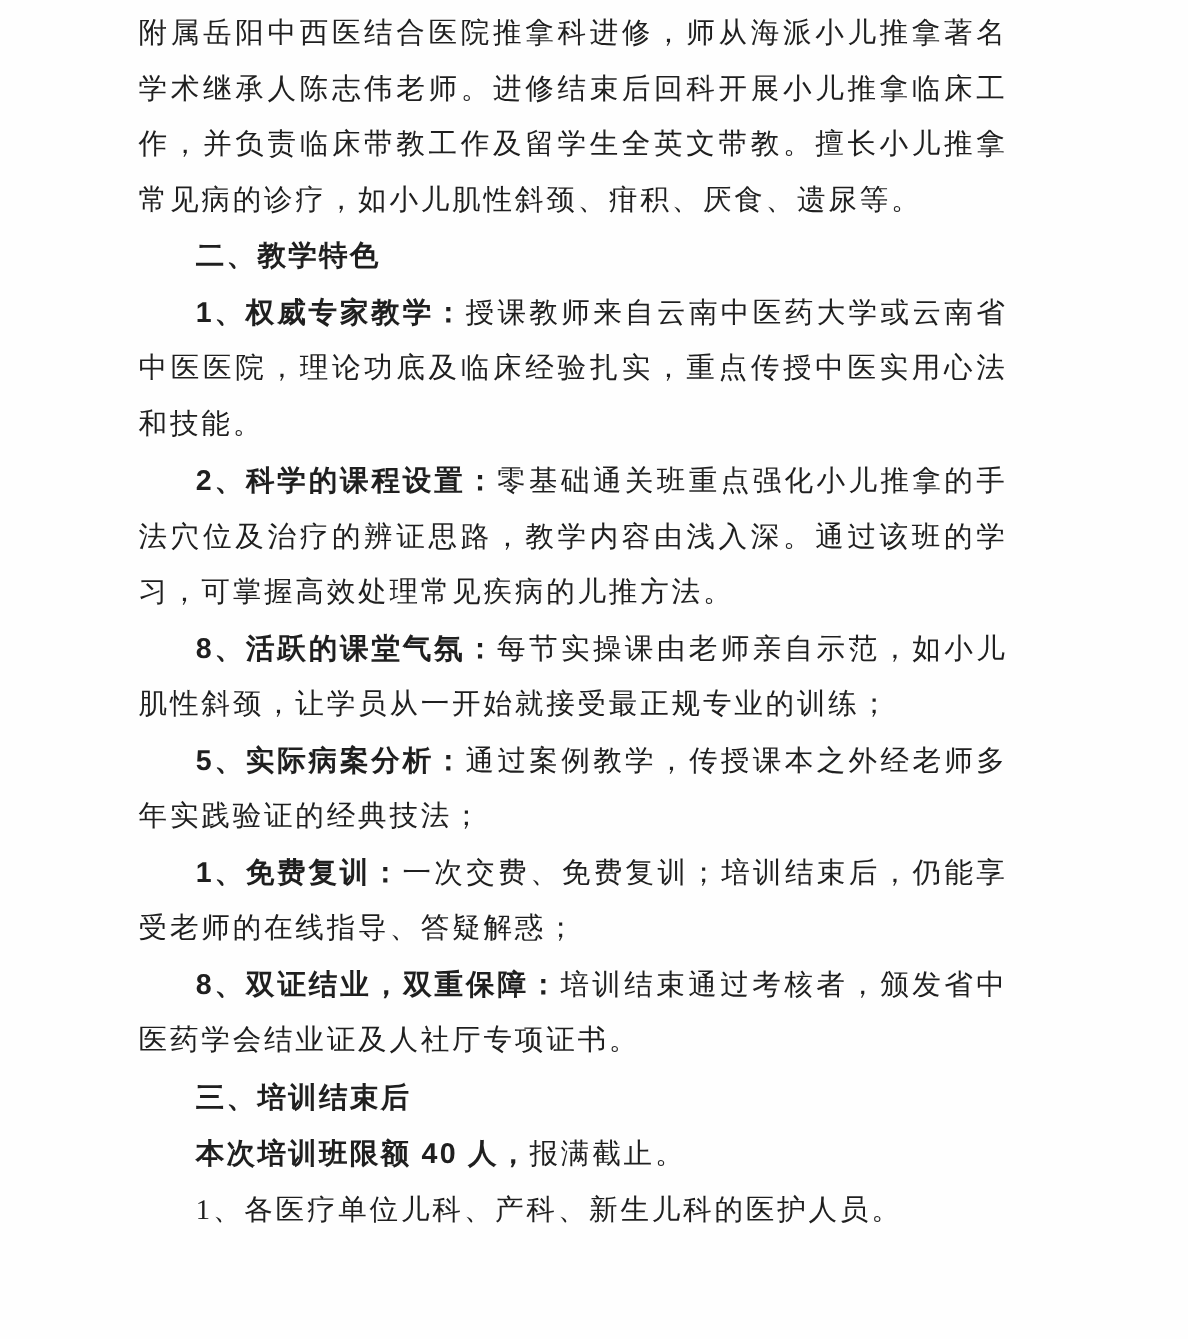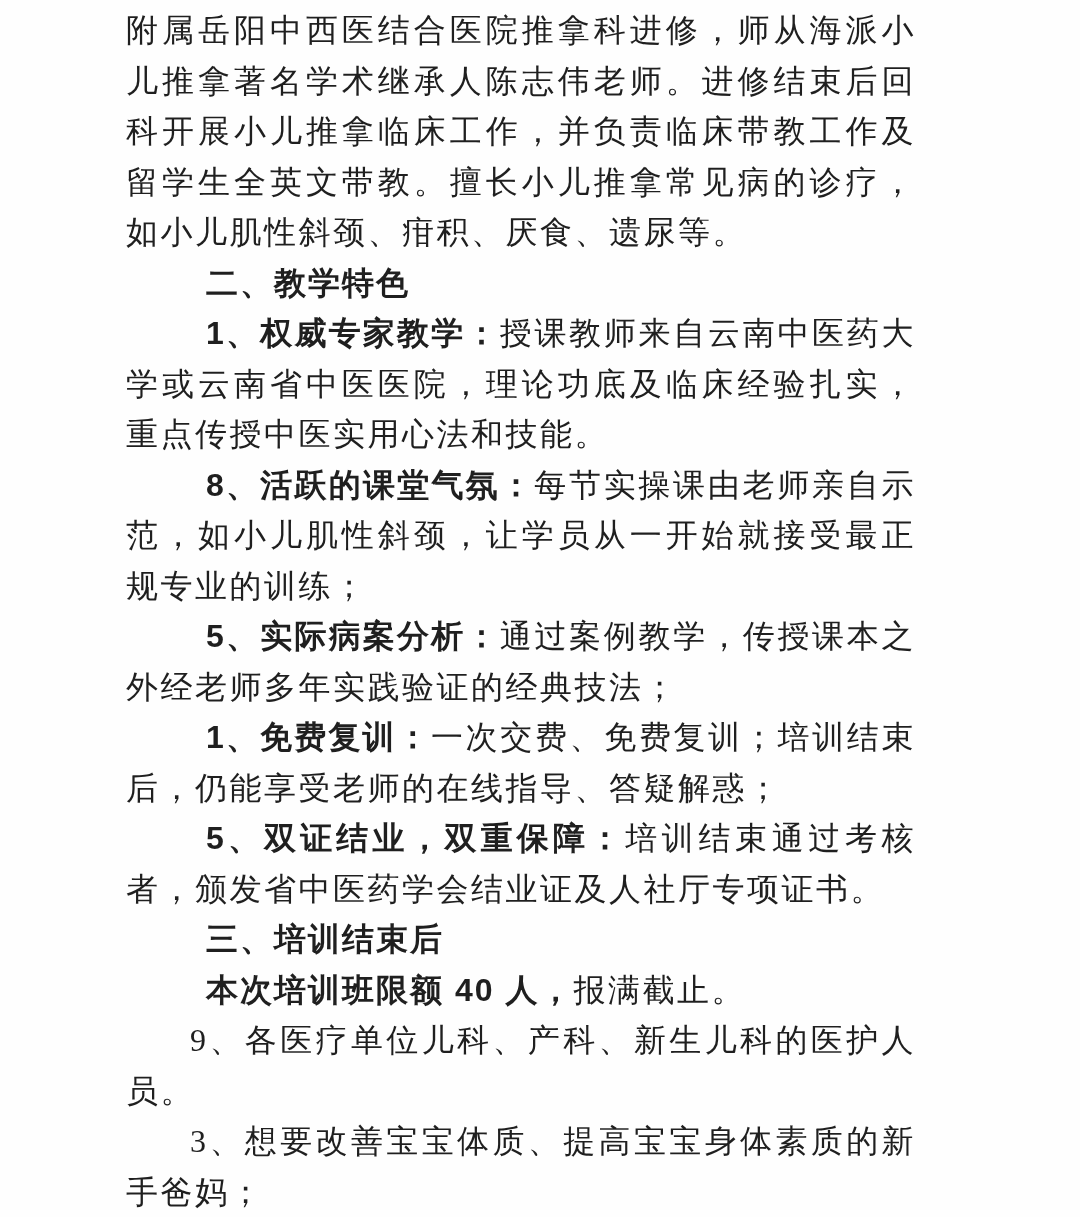--- a/index.html
+++ b/index.html
@@ -12,48 +12,47 @@
     background: #fefefe;
     overflow: hidden;
   }
   .page {
     box-sizing: border-box;
     width: 1040px;
     height: 1217px;
     padding: 5px 124px 0 126px;
     background: #fefefe;
     font-family: "Liberation Serif", "DejaVu Serif", serif;
-    font-size: 32px;
+    font-size: 26px;
     line-height: 50.5px;
     letter-spacing: 2.5px;
     color: #1f1f1f;
   }
   .page p {
     margin: 0;
     text-align: justify;
     text-justify: inter-character;
   }
   .page p.indent {
     text-indent: 2em;
   }
   .seg-bold {
     font-weight: 700;
     font-family: "Liberation Sans", "DejaVu Sans", sans-serif;
     letter-spacing: 2px;
-    margin-left: 16px;
   }
 </style>
 </head>
 <body>
 
 <div class="page" id="doc-root" style="background: rgb(254, 254, 254); color: rgb(31, 31, 31);">
     <p><span class="seg-normal">附属岳阳中西医结合医院推拿科进修，师从海派小儿推拿著名学术继承人陈志伟老师。进修结束后回科开展小儿推拿临床工作，并负责临床带教工作及留学生全英文带教。擅长小儿推拿常见病的诊疗，如小儿肌性斜颈、疳积、厌食、遗尿等。</span></p>
     <p class="indent"><span class="seg-bold">二、教学特色</span></p>
     <p class="indent"><span class="seg-bold">1、权威专家教学：</span><span class="seg-normal">授课教师来自云南中医药大学或云南省中医医院，理论功底及临床经验扎实，重点传授中医实用心法和技能。</span></p>
+    <p class="indent"><span class="seg-bold">2、科学的课程设置：</span><span class="seg-normal">零基础通关班重点强化小儿推拿的手法穴位及治疗的辨证思路，教学内容由浅入深。通过该班的学习，可掌握高效处理常见疾病的儿推方法。</span></p>
     <p class="indent"><span class="seg-bold">8、活跃的课堂气氛：</span><span class="seg-normal">每节实操课由老师亲自示范，如小儿肌性斜颈，让学员从一开始就接受最正规专业的训练；</span></p>
     <p class="indent"><span class="seg-bold">5、实际病案分析：</span><span class="seg-normal">通过案例教学，传授课本之外经老师多年实践验证的经典技法；</span></p>
     <p class="indent"><span class="seg-bold">1、免费复训：</span><span class="seg-normal">一次交费、免费复训；培训结束后，仍能享受老师的在线指导、答疑解惑；</span></p>
-    <p class="indent"><span class="seg-bold">5、双证结业，双重保障：</span><span class="seg-normal">培训结束通过考核者，颁发省中医药学会结业证及人社厅专项证书。</span></p>
+    <p class="indent"><span class="seg-bold">8、双证结业，双重保障：</span><span class="seg-normal">培训结束通过考核者，颁发省中医药学会结业证及人社厅专项证书。</span></p>
     <p class="indent"><span class="seg-bold">三、培训结束后</span></p>
     <p class="indent"><span class="seg-bold">本次培训班限额 40 人，</span><span class="seg-normal">报满截止。</span></p>
-    <p class="indent"><span class="seg-normal">9、各医疗单位儿科、产科、新生儿科的医护人员。</span></p>
-    <p class="indent"><span class="seg-normal">3、想要改善宝宝体质、提高宝宝身体素质的新手爸妈；</span></p>
+    <p class="indent"><span class="seg-normal">1、各医疗单位儿科、产科、新生儿科的医护人员。</span></p>
   </div>
 
 </body></html>

